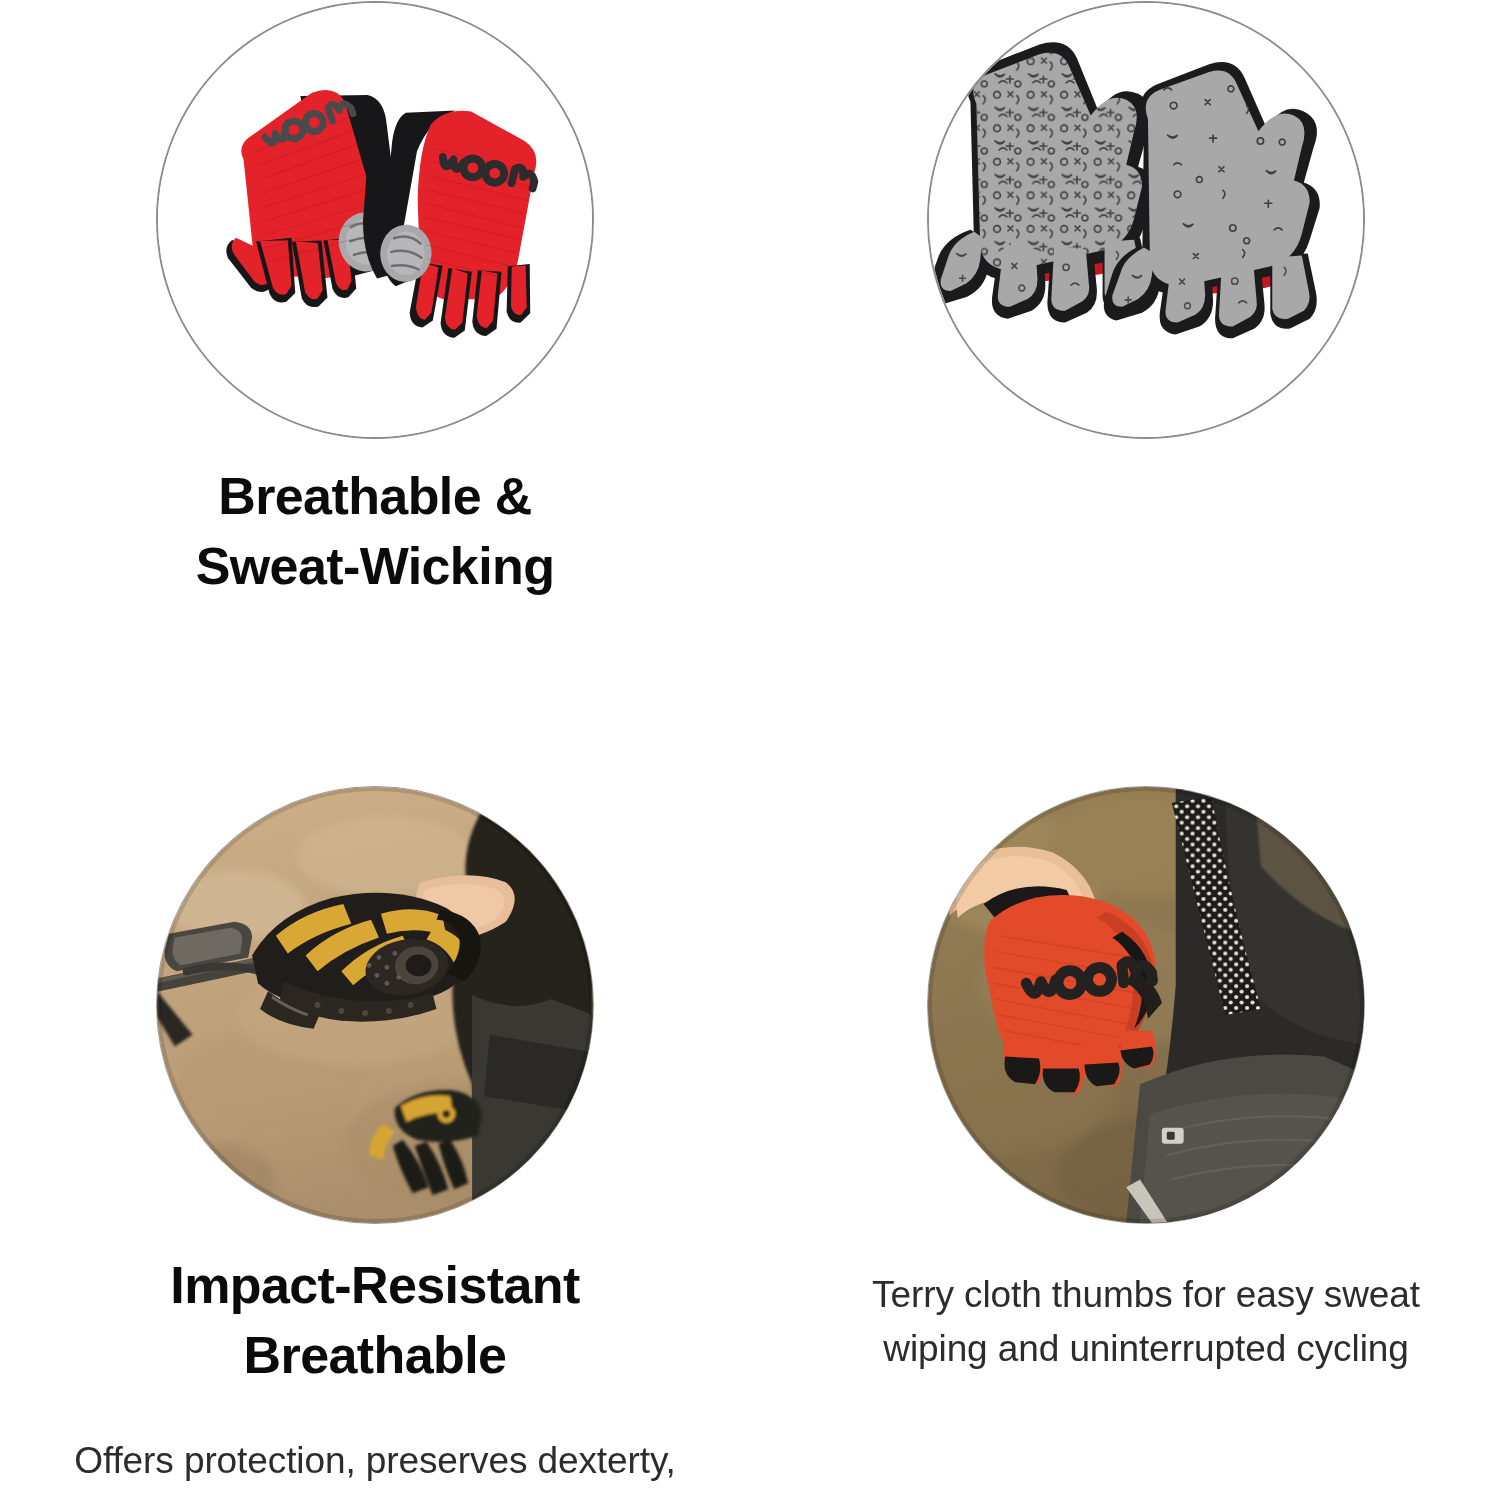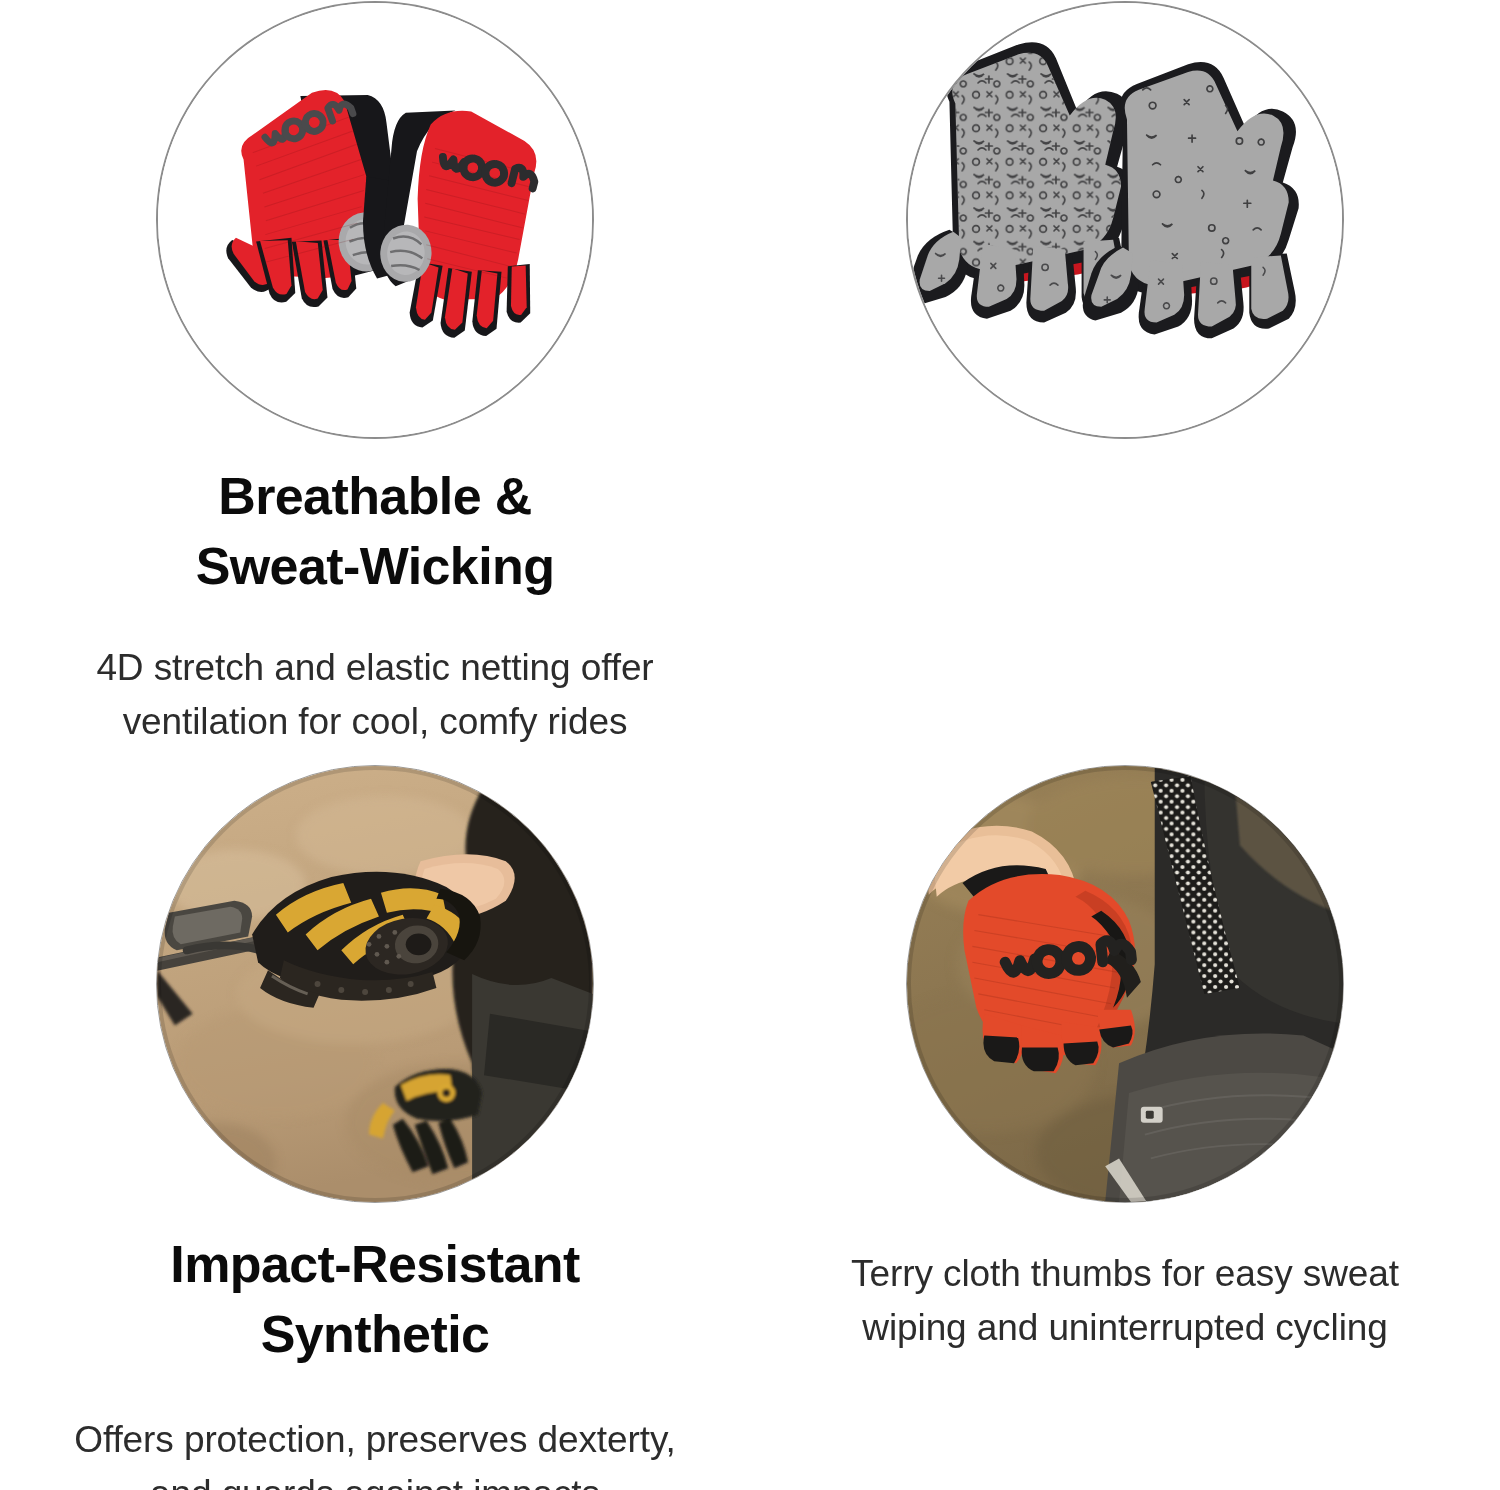--- a/index.html
+++ b/index.html
@@ -11,20 +11,21 @@
     font-family: "Liberation Sans", sans-serif;
     overflow: hidden;
   }
 
   .feature-grid {
     width: 1441px;
     height: 1490px;
     display: grid;
     grid-template-columns: 750px 750px;
     grid-template-rows: 745px 745px;
+    gap: 21px;
   }
 
   .feature-cell {
     position: relative;
     display: flex;
     flex-direction: column;
     align-items: center;
   }
 
   
@@ -176,22 +177,20 @@
             <path d="M32 2 a9.5 9.5 0 1 0 0.1 0"></path>
             <path d="M55 2 a9.5 9.5 0 1 0 0.1 0"></path>
             <path d="M74 17 l0 -15 q8 -6 10 6 q6 -10 12 2 l0 7"></path>
           </g>
         </g>
       </svg>
     </div>
 
     <div class="feature-title">Breathable &amp;
 Sweat-Wicking</div>
-    <div class="feature-desc">4D stretch and elastic netting offer
-ventilation for cool, comfy rides</div>
   </div>
 
   <div class="feature-cell cell-r1">
 
     <div class="media-circle outlined">
       <svg viewBox="0 0 440 440" xmlns="http://www.w3.org/2000/svg" aria-hidden="true">
         <defs>
           <pattern id="doodle" width="34" height="34" patternUnits="userSpaceOnUse">
             <g stroke="#3a3a3c" stroke-width="1.7" fill="none" stroke-linecap="round">
               <circle cx="7" cy="7" r="3.4"></circle>
@@ -427,21 +426,21 @@
         </g>
 
         <path d="M0 330 L120 440 L40 440 L0 400 Z" fill="#17150f" filter="url(#blurSoft)"></path>
         <path d="M0 206 L36 250 L18 262 L0 232 Z" fill="#2b2822" filter="url(#blurSoft)"></path>
 
         <circle cx="220" cy="220" r="219" fill="none" stroke="#00000022" stroke-width="6"></circle>
       </svg>
     </div>
 
     <div class="feature-title">Impact-Resistant
-Synthetic</div>
+Breathable</div>
     <div class="feature-desc">Offers protection, preserves dexterty,
 and guards against impacts</div>
   </div>
 
   <div class="feature-cell cell-r2">
 
     <div class="media-circle photo">
       <svg viewBox="0 0 440 440" xmlns="http://www.w3.org/2000/svg" aria-hidden="true">
         <defs>
           <linearGradient id="bg4" x1="0" y1="0" x2="0.4" y2="1">

